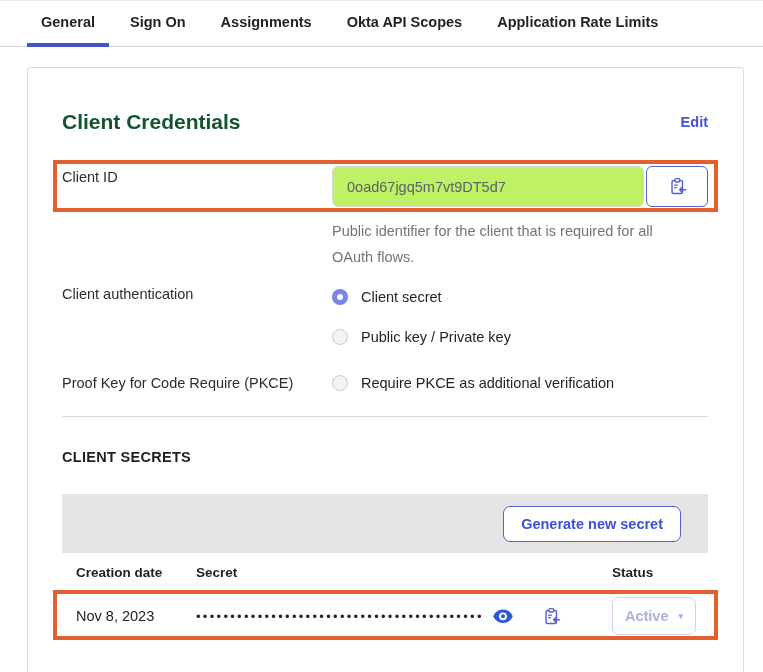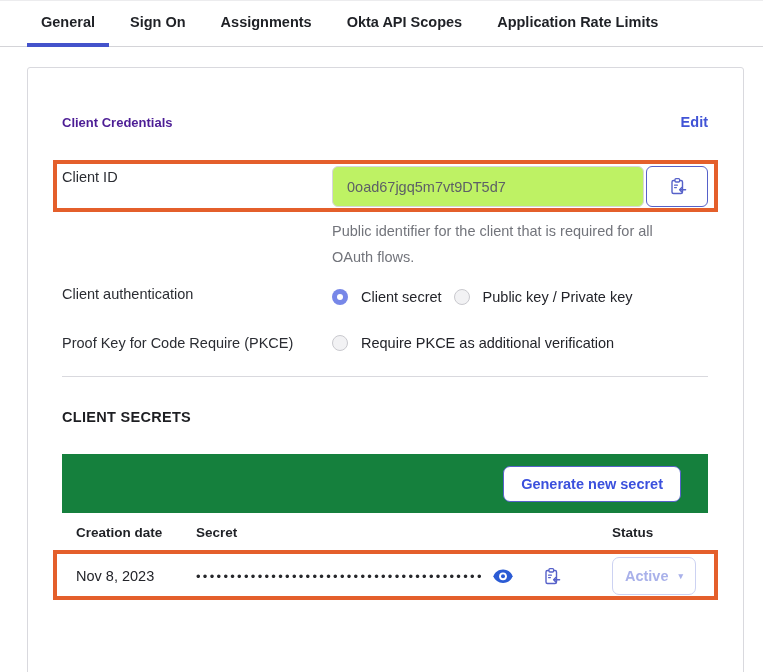--- a/index.html
+++ b/index.html
@@ -35,21 +35,21 @@
     margin: 20px 18px 0 27px;
     width: 717px;
     min-height: 615px;
     border: 1px solid #d9d9de;
     border-radius: 3px;
     background: #fff;
     padding: 44px 35px 0 34px;
   }
 
   .h-row { display: flex; justify-content: space-between; align-items: center; height: 20px; }
-  .section-title { font-size: 13px; font-weight: 700; color: #4c1d95; }
+  .section-title { font-size: 21px; font-weight: 700; color: #14532d; }
   .edit-link { font-size: 14.5px; font-weight: 700; color: #4154d6; cursor: pointer; }
 
   .field { display: flex; }
   .field-label { width: 270px; font-size: 14.5px; color: #2b2d33; flex: none; }
 
   
   .cid-row { position: relative; margin-top: 34px; height: 41px; align-items: flex-start; }
   .cid-row .field-label { padding-top: 3px; align-self: flex-start; }
   .cid-control { display: flex; flex: 1; align-items: stretch; }
   .cid-input {
@@ -85,41 +85,41 @@
     margin-left: 270px;
     margin-top: 11px;
     width: 335px;
     font-size: 14.5px;
     line-height: 26px;
     color: #72747b;
   }
 
   
   .auth-row { margin-top: 16px; }
-  .option-stack { display: flex; flex-direction: row; gap: 12px; }
+  .option-stack { display: flex; flex-direction: column; gap: 18px; }
   .option-line { display: flex; align-items: center; gap: 13px; font-size: 14.5px; color: #23242a; height: 22px; }
   .radio { width: 16px; height: 16px; border-radius: 50%; flex: none; cursor: pointer; position: relative; }
   .radio.on { background: #7787e8; }
   .radio.on::after {
     content: ""; position: absolute; left: 5px; top: 5px;
     width: 6px; height: 6px; border-radius: 50%; background: #fff;
   }
   .radio.off, .checkbox {
     width: 16px; height: 16px; border-radius: 50%;
     background: #f2f2f4; border: 1px solid #c9c9ce; flex: none; cursor: pointer;
   }
   .pkce-row { margin-top: 24px; align-items: center; }
 
   .divider { margin-top: 22px; border-top: 1px solid #d9d9de; }
 
   
   .cs-title { margin-top: 32px; font-size: 14.5px; font-weight: 700; color: #1d1e22; letter-spacing: 0.3px; height: 18px; }
   .toolbar {
     margin-top: 27px;
-    background: #15803d;
+    background: #e5e5e5;
     height: 59px;
     display: flex; align-items: center; justify-content: flex-end;
     padding-right: 27px;
   }
   .gen-btn {
     height: 36px; padding: 0 17px;
     background: #fff;
     border: 1px solid #5661c9;
     border-radius: 7px;
     color: #3b50dd;

